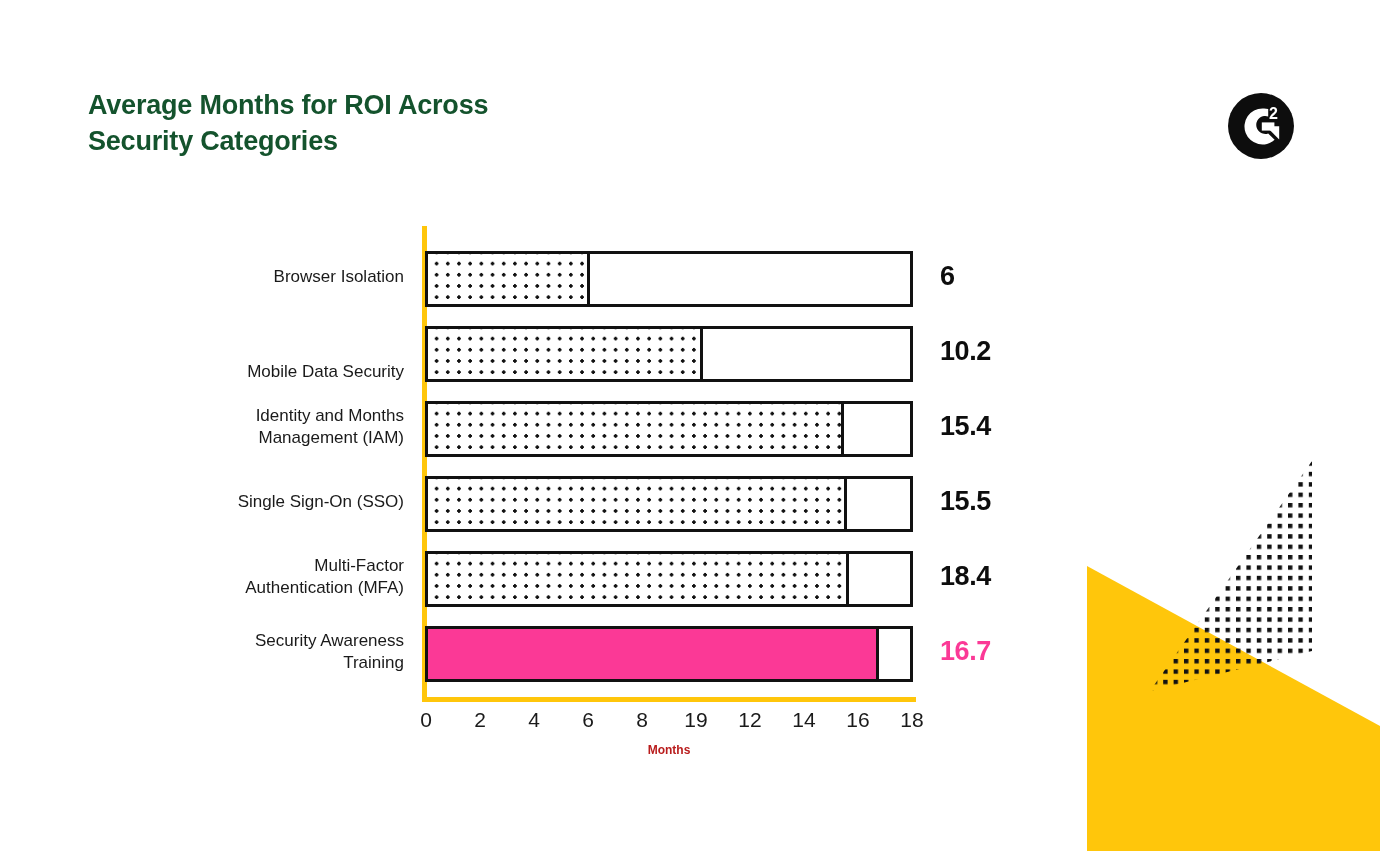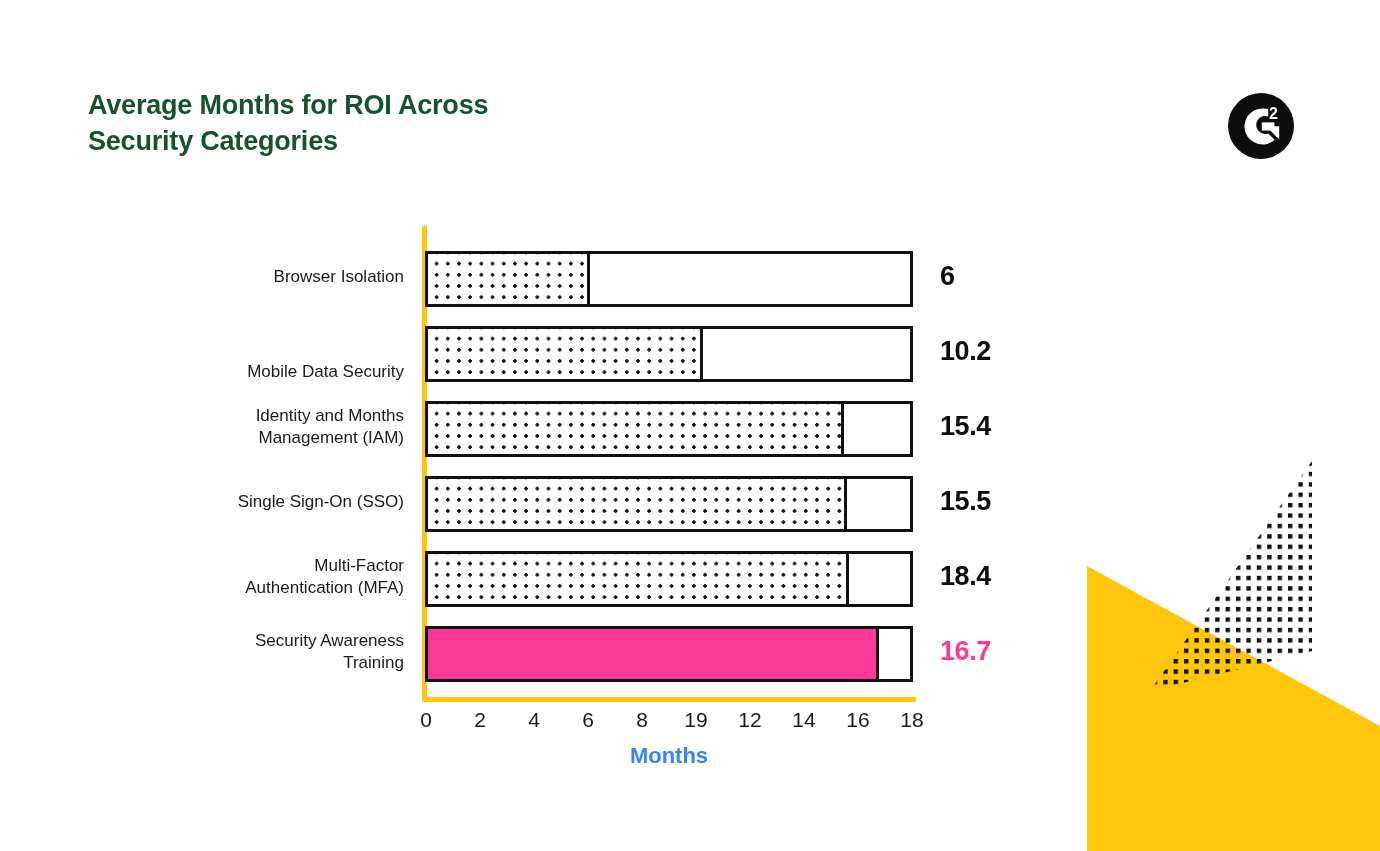--- a/index.html
+++ b/index.html
@@ -119,23 +119,23 @@
   .tick-label {
     position: absolute;
     font-size: 21px;
     color: #1a1a1a;
     text-align: center;
     width: 40px;
   }
 
   #x-axis-title {
     position: absolute;
-    font-size: 22px;
+    font-size: 12px;
     font-weight: bold;
-    color: #3b82f6;
+    color: #b91c1c;
     text-align: center;
     width: 200px;
   }
 </style>
 </head>
 <body>
 
 <svg id="decor" viewBox="0 0 300 400" xmlns="http://www.w3.org/2000/svg">
   <defs>
     <pattern id="dotgrid" width="10.4" height="10.4" patternUnits="userSpaceOnUse">

